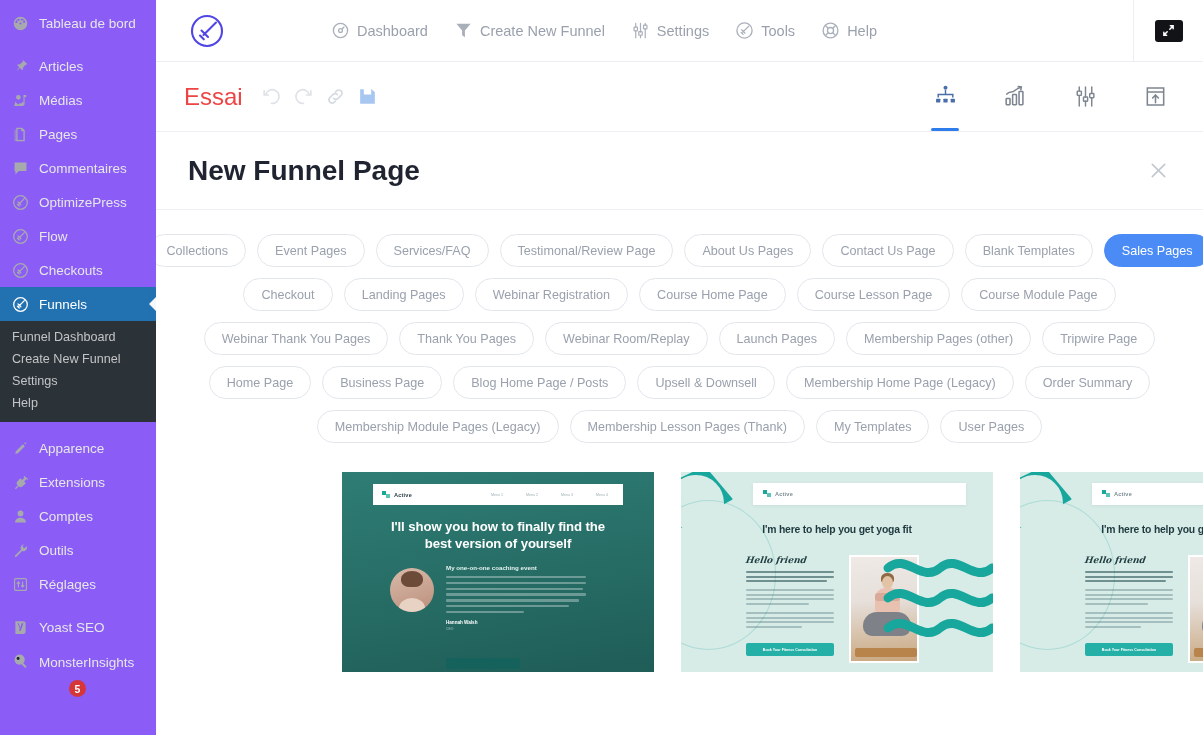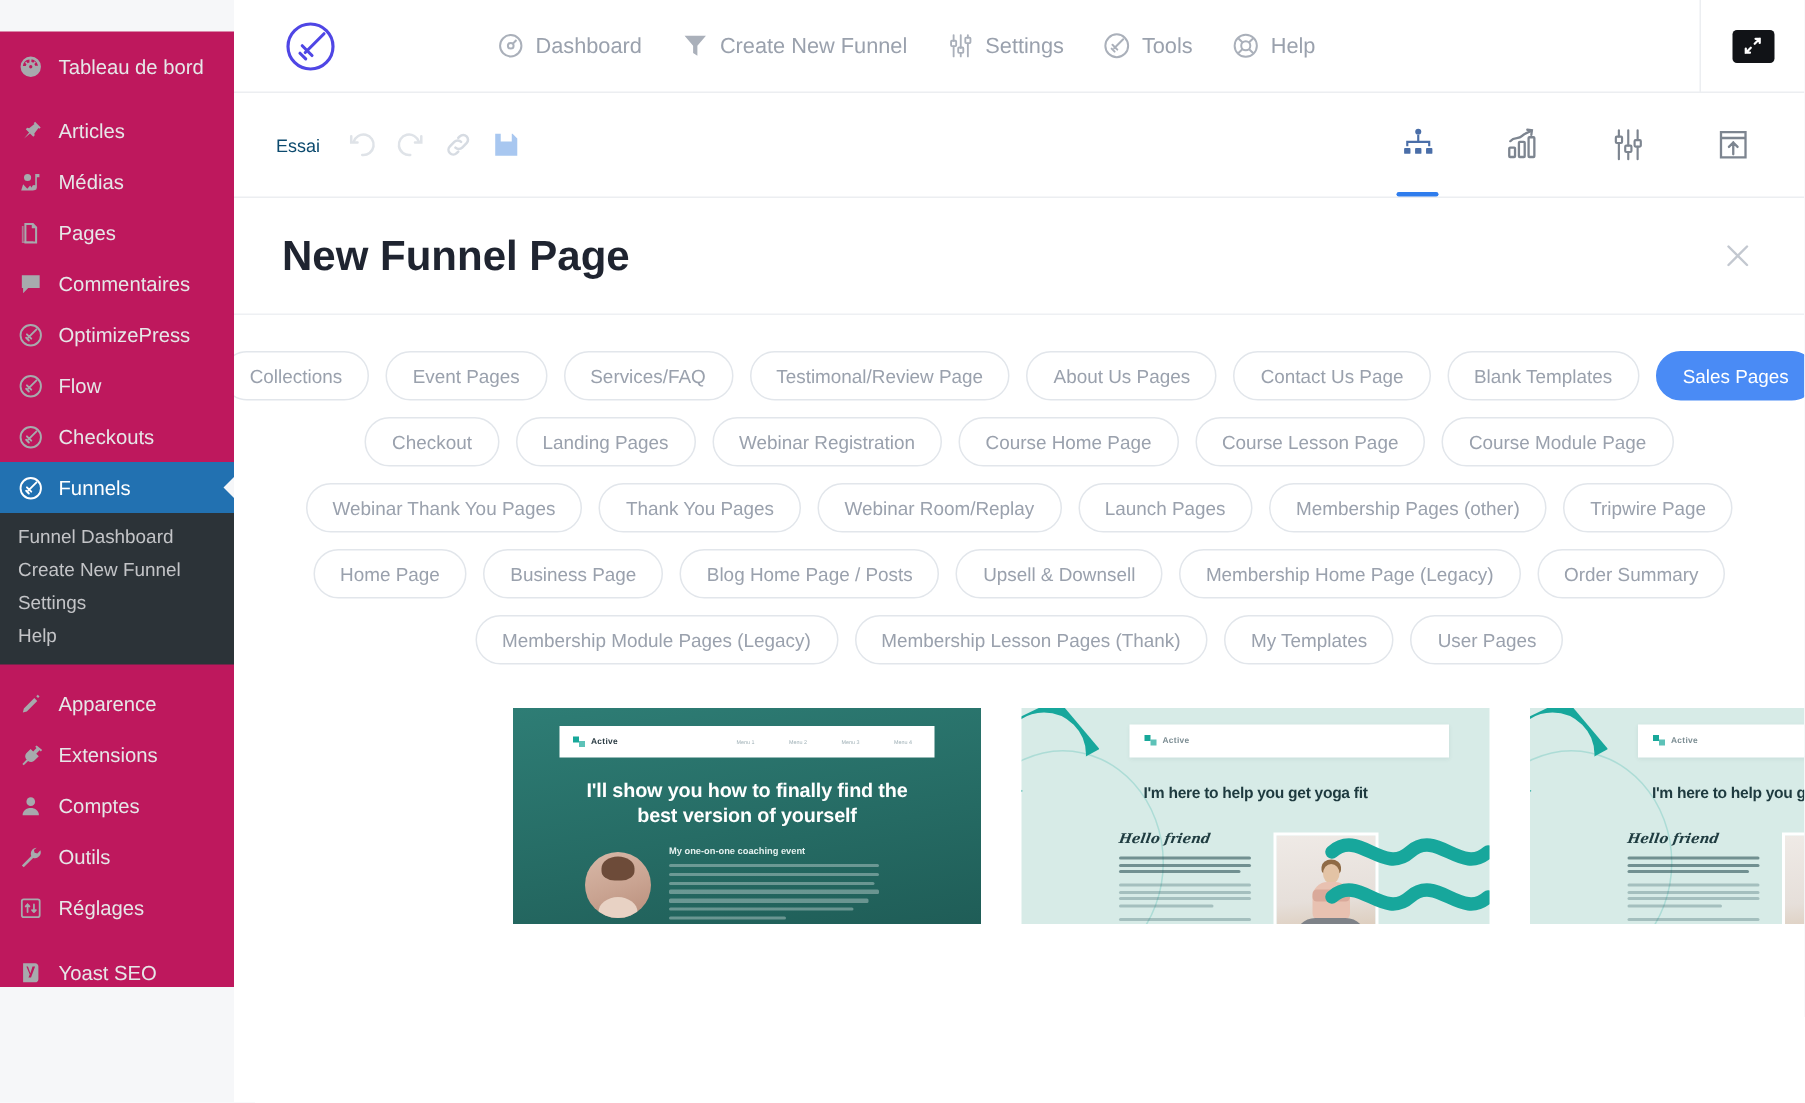--- a/index.html
+++ b/index.html
@@ -5,23 +5,23 @@
   * { box-sizing: border-box; margin: 0; padding: 0; }
   html, body {
     width: 1203px; height: 735px;
     font-family: "Liberation Sans", sans-serif;
     overflow: hidden; background: #f6f7f9;
   }
   body { display: flex; }
 
   
   #sidebar {
-    width: 156px; height: 637px; flex: 0 0 156px;
-    background: #be185d; color: #c3c4c7;
-    overflow: hidden; position: relative; margin-top: 21px;
+    width: 156px; height: 735px; flex: 0 0 156px;
+    background: #8b5cf6; color: #c3c4c7;
+    overflow: hidden; position: relative;
   }
   .sb-item {
     display: flex; align-items: center; gap: 9px;
     padding: 0 10px; height: 34px;
     font-size: 13.5px; color: #e6e7e8; cursor: pointer;
     white-space: nowrap;
   }
   .sb-item .sb-ico {
     width: 20px; height: 20px; flex: 0 0 20px;
     display: flex; align-items: center; justify-content: center;
@@ -80,21 +80,21 @@
     display: flex; align-items: center; justify-content: center; cursor: pointer;
   }
   #fullscreen-btn svg { width: 13px; height: 13px; color: #fff; }
 
   
   #subbar {
     height: 70px; background: #fff; display: flex; align-items: center;
     border-bottom: 1px solid #eceef1; flex: 0 0 70px; padding: 0 32px 0 28px;
     position: relative;
   }
-  #doc-title { font-size: 12px; color: #0c4a6e; margin-right: 18px; }
+  #doc-title { font-size: 24px; color: #ef4444; margin-right: 18px; }
   .tool-ico { width: 22px; height: 22px; margin-right: 10px; cursor: pointer;
               color: #dfe3e8; display: flex; align-items: center; }
   .tool-ico svg { width: 21px; height: 21px; display: block; }
   .tool-ico.link { color: #d6dbe2; }
   .tool-ico.save { color: #a8c7f0; }
   #right-tools { margin-left: auto; display: flex; align-items: flex-end;
                  gap: 38px; height: 100%; padding-bottom: 0; }
   .rtool {
     height: 100%; display: flex; flex-direction: column; align-items: center;
     justify-content: center; cursor: pointer; position: relative; width: 32px;
@@ -131,21 +131,21 @@
     border: 1px solid #e2e6eb; border-radius: 19px; height: 33px;
     padding: 0 17px; display: flex; align-items: center;
     font-size: 12.6px; color: #9aa1ad; background: #fff; cursor: pointer;
     white-space: nowrap;
   }
   .pill.active { background: #4a8bf5; border-color: #4a8bf5; color: #fff; }
 
   
   #thumbs { display: flex; gap: 27px; padding: 18px 0 0 186px; flex: 1; }
   .thumb {
-    width: 312px; height: 144px; overflow: hidden; position: relative;
+    width: 312px; height: 200px; overflow: hidden; position: relative;
     cursor: pointer; background: #fff; flex: 0 0 312px;
   }
 
   
   .t1 { background: linear-gradient(170deg,#2e7d75 0%,#256a63 60%,#1f5d57 100%); }
   .t1 .t1-navbar {
     position: absolute; left: 31px; top: 12px; width: 250px; height: 21px;
     background: #fff; display: flex; align-items: center; padding: 0 9px;
   }
   .t1-logo { display: flex; align-items: center; gap: 4px; }

